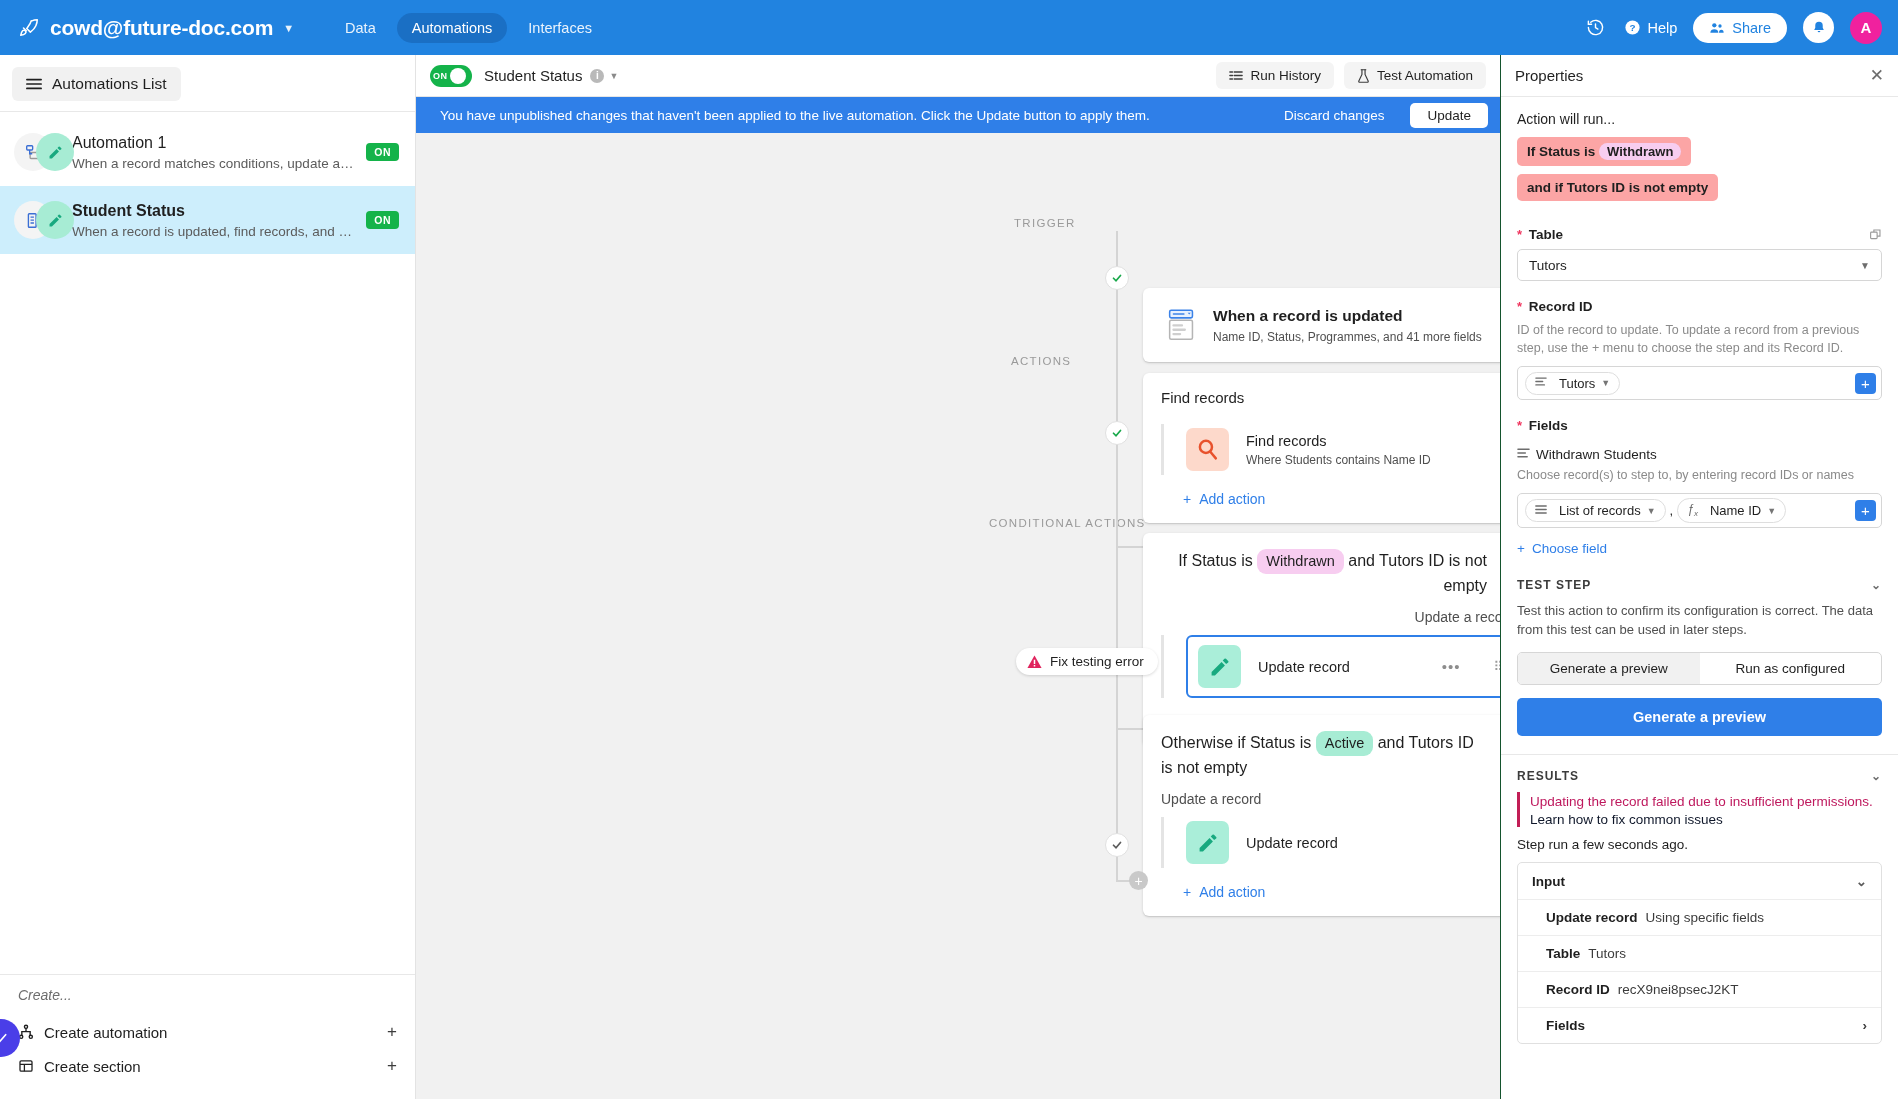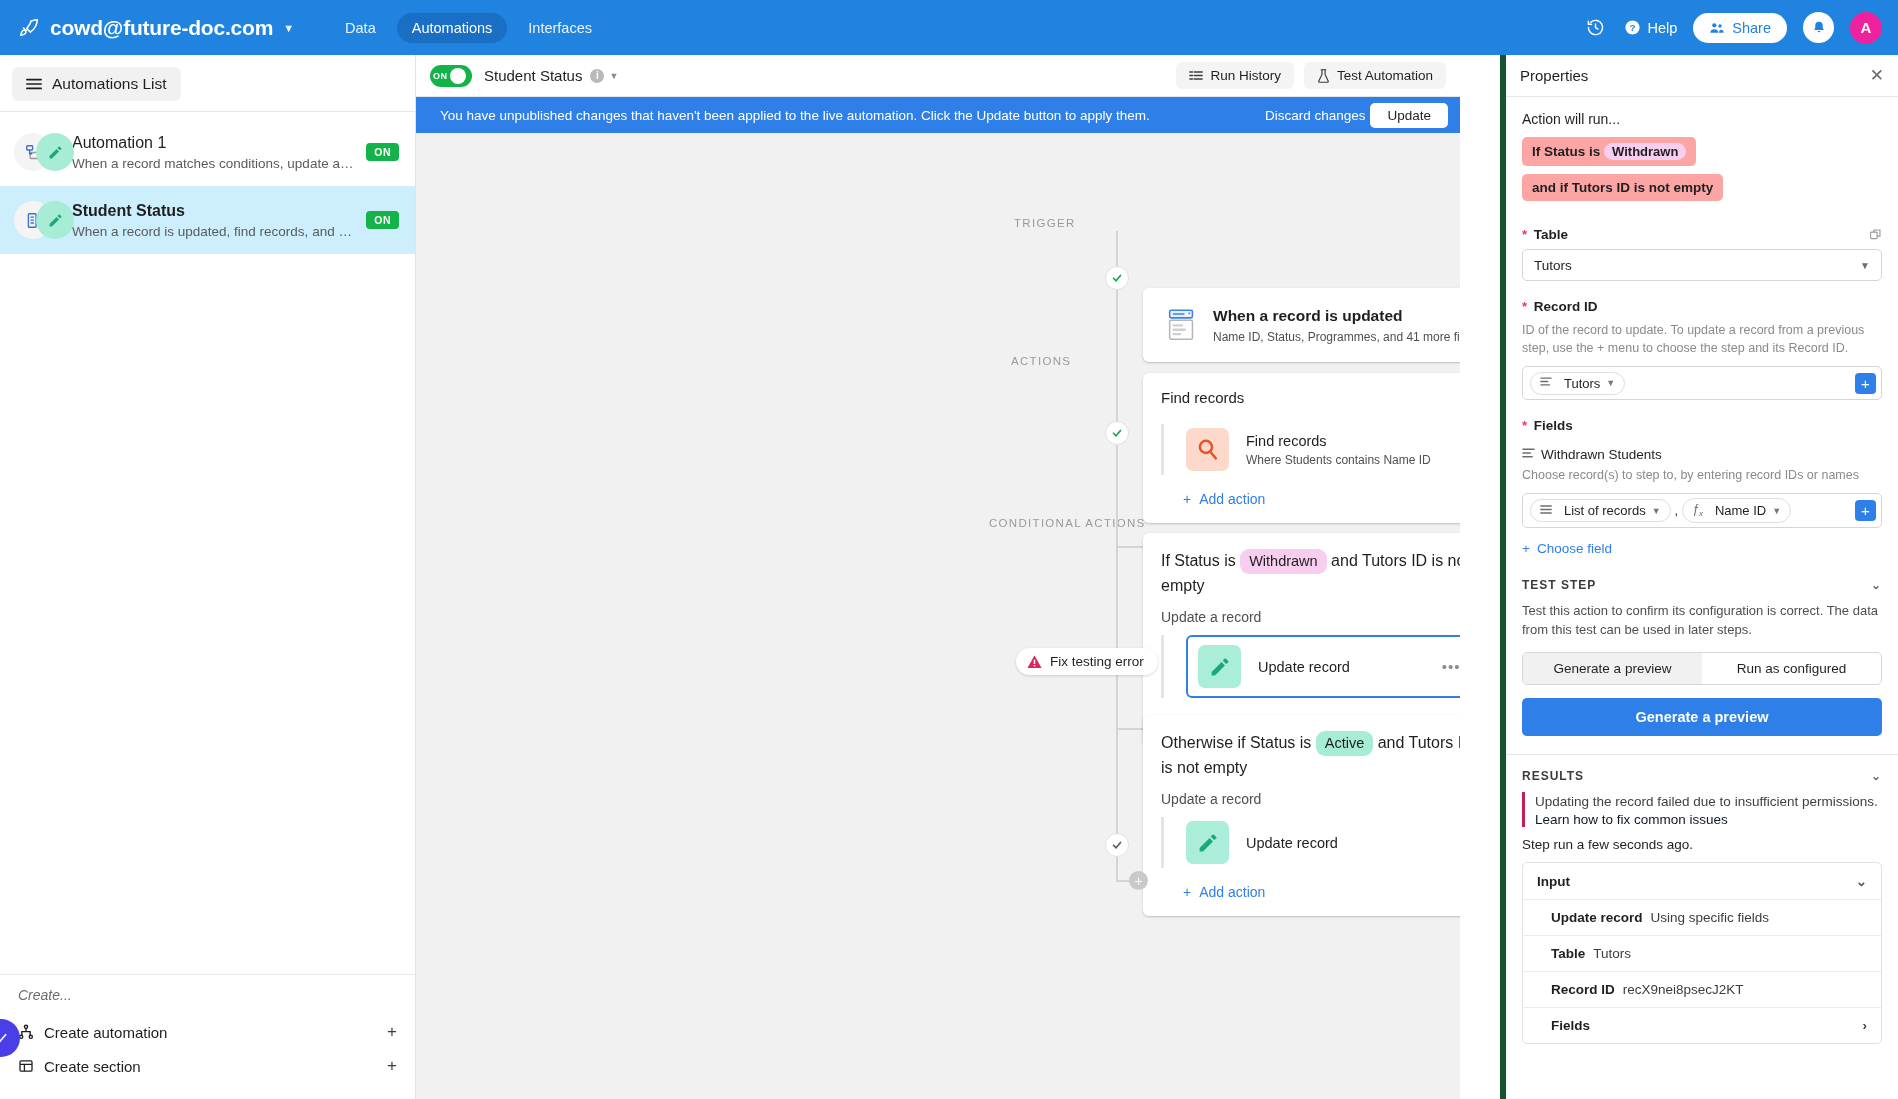--- a/index.html
+++ b/index.html
@@ -101,21 +101,21 @@
   .head-right { margin-left:auto; display:flex; gap:10px; }
   .ghost-btn {
     display:flex;align-items:center;gap:7px;background:#f4f4f4;border-radius:6px;padding:6px 13px;
     font-size:13.5px;color:#1f1f1f;cursor:pointer;
   }
 
   .banner {
     background:#2f7fe8; color:#fff; height:36px; display:flex; align-items:center;
     padding:0 12px 0 24px; font-size:13.5px; flex:0 0 36px;
   }
-  .banner-right { margin-left:auto; display:flex; align-items:center; gap:5px; }
+  .banner-right { margin-left:auto; display:flex; align-items:center; gap:26px; }
   .discard { font-size:13.5px; cursor:pointer; }
   .update-btn {
     background:#fff; color:#1f1f1f; border-radius:5px; padding:5px 17px; font-size:13.5px;
     font-weight:500; cursor:pointer;
   }
 
   .canvas { flex:1; position:relative; overflow:hidden; }
 
   .rail-label {
     position:absolute; font-size:11.5px; letter-spacing:1.3px; color:#9a9a9a; text-transform:uppercase;
@@ -164,22 +164,22 @@
   .dots { margin-left:auto; color:#8d8d8d; letter-spacing:1px; font-size:15px; cursor:pointer;}
   .grip { color:#9a9a9a; font-size:13px; margin-left:16px; cursor:grab;}
   .fix-error {
     position:absolute; background:#fff; border-radius:16px; padding:6px 14px 6px 11px;
     display:flex; align-items:center; gap:8px; font-size:13.5px; color:#1f1f1f;
     box-shadow:0 1px 3px rgba(0,0,0,.15); z-index:4; cursor:pointer;
   }
 
   
   .props {
-    width: 398px; flex:0 0 398px; background:#fff; border-left:6px solid #14532d;
-    display:flex; flex-direction:column; min-height:0;margin-left:40px;
+    width: 398px; flex:0 0 398px; background:#fff; border-left:1px solid #14532d;
+    display:flex; flex-direction:column; min-height:0;
   }
   .props-head {
     height:42px; flex:0 0 42px; display:flex; align-items:center; padding:0 14px;
     border-bottom:1px solid #e8e8e8;
   }
   .props-title { font-size:15px; color:#1f1f1f; font-weight:500; }
   .props-close { margin-left:auto; color:#6d6d6d; font-size:17px; cursor:pointer; }
   .props-body { flex:1; overflow:hidden; padding: 14px 16px 0 16px; }
   .pb-label { font-size:14px; color:#1f1f1f; margin-bottom:10px; }
   .cond-pill {
@@ -222,21 +222,21 @@
     display:flex; border:1px solid #d6d6d6; border-radius:5px; overflow:hidden; margin-bottom:13px;
   }
   .seg > div { flex:1; text-align:center; font-size:13.5px; padding:8px 0; cursor:pointer; color:#1f1f1f;}
   .seg > div.on { background:#f1f1f1; }
   .primary-btn {
     background:#2f7fe8; color:#fff; border-radius:5px; text-align:center; padding:11px 0;
     font-size:14.5px; font-weight:bold; cursor:pointer;
   }
   .divider { height:1px; background:#e8e8e8; margin:18px -16px 0 -16px; }
   .err-block { border-left:3px solid #c21e56; padding-left:10px; margin-bottom:10px;}
-  .err-text { color:#404040; font-size:13.5px; line-height:1.5; }
+  .err-text { color:#be185d; font-size:13.5px; line-height:1.5; }
   .err-link { color:#0f172a; font-size:13.5px; cursor:pointer;}
   .step-run { font-size:13.5px; color:#1f1f1f; margin-bottom:10px;}
   .accordion { border:1px solid #e0e0e0; border-radius:5px; overflow:hidden; }
   .acc-head { display:flex; align-items:center; padding:10px 14px; font-size:13.5px; font-weight:bold; color:#1f1f1f; cursor:pointer;}
   .acc-head .chev { margin-left:auto; color:#5b5b5b; }
   .acc-row { display:flex; align-items:center; padding:10px 14px 10px 28px; font-size:13.5px; border-top:1px solid #ededed; }
   .acc-row .k { font-weight:bold; color:#1f1f1f; margin-right:8px; }
   .acc-row .v { color:#3c3c3c; }
   .acc-row .arrow { margin-left:auto; color:#3c3c3c; font-weight:bold; cursor:pointer;}
 </style>
@@ -487,21 +487,21 @@
         </div>
 
         <div class="fix-error" style="left:600px; top:515px;">
           <svg width="15" height="14" viewBox="0 0 16 15" fill="#e0245e">
             <path d="M8 0.6L15.6 14H0.4z"></path>
               <path d="M7.2 5h1.6v4.6H7.2zM7.2 10.7h1.6v1.7H7.2z" fill="#fff"></path>
           </svg>
           <span>Fix testing error</span>
         </div>
 
-        <div class="card section-card" style="left:727px; top:400px; width:390px;">
+        <div class="card section-card" style="left:727px; top:400px; width:390px;text-align:right;">
 
           <div class="cond-title">
             <span>If Status is</span>
             <span class="chip pink">Withdrawn</span>
             <span>and Tutors ID is not empty</span>
           </div>
           <div class="sub-label">Update a record</div>
           <div class="inner-group">
             <div class="selected-step">
               <span class="step-icon update">

